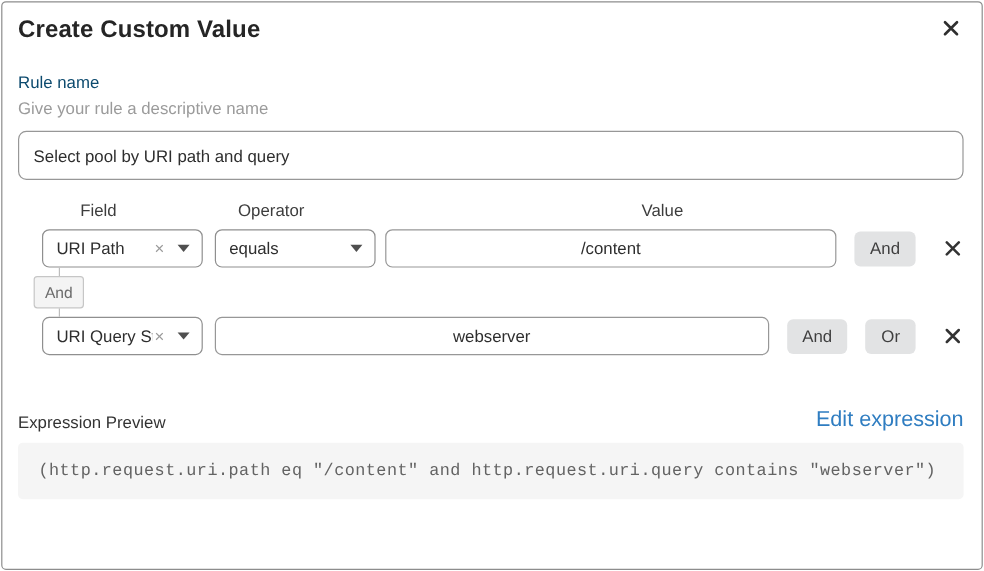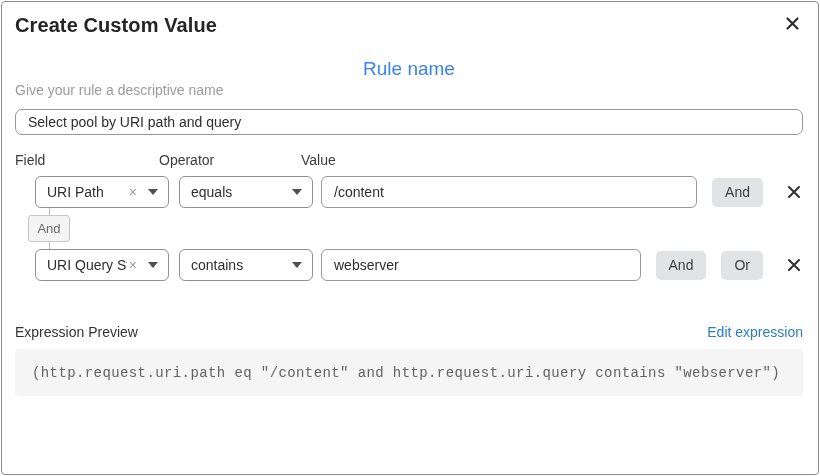--- a/index.html
+++ b/index.html
@@ -17,36 +17,36 @@
 
   .dialog-header { position: relative; }
   .dialog-title { font-size: 20px; font-weight: 700; color: #252525; line-height: 26px; letter-spacing: .1px; }
   .close-btn {
     position: absolute; top: 2px; right: 2px;
     width: 18px; height: 18px;
     background: none; border: none; cursor: pointer;
     display: flex; align-items: center; justify-content: center; padding: 0;
   }
 
-  .field-label { font-size: 19px; color: #3b82f6; line-height: 17px; text-align: center; }
+  .field-label { font-size: 14px; color: #0c4a6e; line-height: 17px; }
   .rule-name-label { margin-top: 22px; }
   .helper-text { font-size: 14px; color: #9b9b9b; margin-top: 5px; line-height: 16px; }
 
   .text-input {
-    display: block; width: 100%; height: 26px;
+    display: block; width: 100%; height: 41px;
     border: 1px solid #979797; border-radius: 7px;
     padding: 0 12px; font-size: 14px; color: #2e2e2e;
     font-family: "Liberation Sans", sans-serif;
     background: #fff; outline: none;
   }
   .rule-name-input { margin-top: 11px; }
 
   .section-heading { font-size: 15px; font-weight: 700; color: #2b2b2b; margin-top: 44px; line-height: 17px; }
 
-  .col-labels { display: flex; margin-top: 17px; font-size: 14px; color: #3d3d3d; }
+  .col-labels { display: flex; margin-top: 17px; font-size: 14px; color: #3d3d3d; text-align: center; }
   .col-labels .col-field { width: 134px; margin-right: 10px; }
   .col-labels .col-operator { width: 134px; margin-right: 8px; }
   .col-labels .col-value { flex: 1; }
 
   .match-row { display: flex; align-items: center; margin-top: 8px; padding-left: 20px; }
   .select-box {
     width: 134px; height: 32px; flex: none;
     border: 1px solid #8f8f8f; border-radius: 6px;
     display: flex; align-items: center;
     padding: 0 10px 0 11px; background: #fff; cursor: pointer;
@@ -55,21 +55,21 @@
   .select-box.operator-select { margin-right: 8px; }
   .select-value { font-size: 14px; color: #2e2e2e; white-space: nowrap; overflow: hidden; }
   .clear-x { margin-left: auto; font-size: 14px; color: #9a9a9a; line-height: 1; padding: 0 2px; cursor: pointer; }
   .caret-down {
     width: 0; height: 0; margin-left: 9px; flex: none;
     border-left: 5px solid transparent; border-right: 5px solid transparent;
     border-top: 6px solid #4f4f4f;
   }
   .operator-select .caret-down { margin-left: auto; }
 
-  .value-input { flex: 1; height: 32px; border-radius: 6px; }
+  .value-input { flex: 1; height: 32px; border-radius: 6px; text-align: center; }
 
   .chip-btn {
     height: 29px; padding: 0 13px; margin-left: 15px; flex: none;
     background: #e2e3e4; border: none; border-radius: 5px;
     font-size: 14px; color: #3f3f3f; font-family: "Liberation Sans", sans-serif;
     cursor: pointer;
   }
   .row-delete {
     width: 18px; height: 18px; margin-left: 22px; flex: none;
     background: none; border: none; padding: 0; cursor: pointer;
@@ -83,21 +83,21 @@
   .connector-badge {
     position: absolute; top: 7px; left: 13px;
     width: 42px; height: 27px;
     background: #f4f4f4; border: 1px solid #c6c6c6; border-radius: 3px;
     display: flex; align-items: center; justify-content: center;
     font-size: 13px; color: #6b6b6b;
   }
 
   .expr-header { display: flex; align-items: flex-end; justify-content: space-between; margin-top: 43px; }
   .expr-label { font-size: 14px; color: #333333; }
-  .edit-link { font-size: 14px; color: #2f7dc1; text-decoration: none; cursor: pointer; }
+  .edit-link { font-size: 18px; color: #2f7dc1; text-decoration: none; cursor: pointer; }
 
   .code-block {
     margin-top: 9px; height: 47px;
     background: #f5f5f5; border-radius: 4px;
     display: flex; align-items: center;
     padding: 0 16px 0 17px;
     font-family: "Liberation Mono", "DejaVu Sans Mono", monospace;
     font-size: 14px; color: #636363; letter-spacing: .4px;
     white-space: nowrap; overflow: hidden;
   }
@@ -153,24 +153,20 @@
     <div class="connector-badge">And</div>
     <span class="v-line bottom"></span>
   </div>
 
   <div class="match-row" style="margin-top:0;">
     <div class="select-box field-select">
       <span class="select-value">URI Query St...</span>
       <span class="clear-x">×</span>
       <span class="caret-down"></span>
     </div>
-    <div class="select-box operator-select">
-      <span class="select-value">contains</span>
-      <span class="caret-down"></span>
-    </div>
     <input class="text-input value-input" type="text" value="webserver" style="">
     <button class="chip-btn">And</button>
     <button class="chip-btn">Or</button>
     <button class="row-delete" aria-label="Remove condition">
       <svg class="x-svg" width="14" height="14" viewBox="0 0 14 14">
           <path d="M2 2 L12 12 M12 2 L2 12" stroke="#333333" stroke-width="2.1" stroke-linecap="round"></path>
         </svg>
     </button>
   </div>
 

